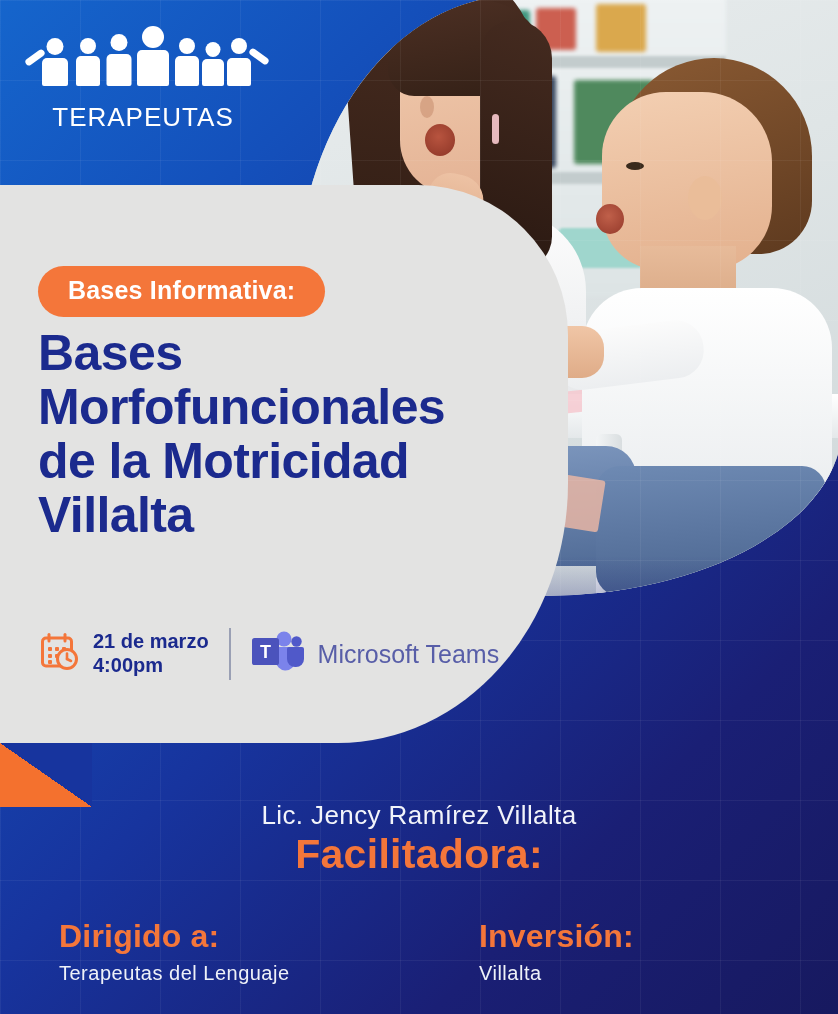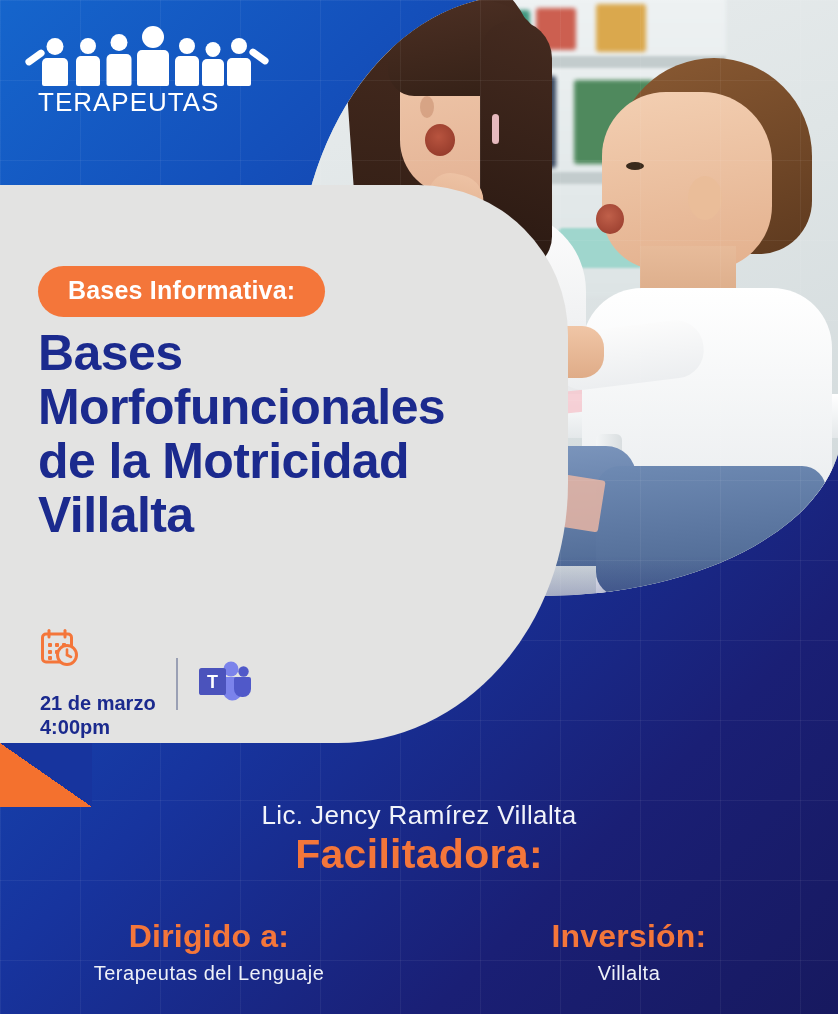--- a/index.html
+++ b/index.html
@@ -130,52 +130,52 @@
   #figs { position:relative; height:60px; }
   .fig { position:absolute; bottom:0; }
   .fig .head { position:absolute; left:50%; transform:translateX(-50%);
     background:#fff; border-radius:50%; }
   .fig .body { position:absolute; bottom:0; left:50%; transform:translateX(-50%);
     background:#fff; border-radius:5px 5px 2px 2px; }
   .fig .arm { position:absolute; background:#fff; border-radius:4px; }
   .logo-txt { color:#fff; font-weight:400; letter-spacing:1px; line-height:1; }
   #logo-l1 { font-size:23px; margin-top:4px; }
   #logo-l1 .de { font-size:15px; letter-spacing:1px; }
-  #logo-l2 { font-size:26px; margin-top:3px; }
+  #logo-l2 { font-size:26px; margin-top:18px;text-align:center; }
 
   
   #badge {
     position:absolute; left:38px; top:266px; z-index:5;
     background:#f4763a; color:#fff; border-radius:40px;
     padding:10px 30px 12px; font-size:25px; font-weight:bold; letter-spacing:.2px;
   }
   #title {
     position:absolute; left:38px; top:326px; width:510px; z-index:5;
     color:#1b2a8e; font-size:50px; font-weight:bold; line-height:1.08;
     letter-spacing:-.6px;
   }
   #meta {
     position:absolute; left:40px; top:628px; z-index:5;
     display:flex; align-items:center; gap:20px;
   }
-  #datewrap { display:flex; align-items:flex-start; gap:20px;flex-direction:column; }
+  #datewrap { display:flex; align-items:center; gap:13px; }
   #date-lines { color:#1b2a8e; font-size:20px; font-weight:bold; line-height:1.18; }
   #divider { width:2px; height:52px; background:#9aa0b4; }
   #teams { display:flex; align-items:center; gap:13px; }
   #teams-label { color:#585ea8; font-size:25px; }
 
   
   #facil { position:absolute; left:0; top:792px; width:100%; text-align:center; z-index:5; }
   #facil-title { color:#f4763a; font-size:41px; font-weight:bold; letter-spacing:.3px; }
   #facil-name { color:#f2f4fa; font-size:26px; margin-top:8px; letter-spacing:.4px; }
   #cols {
     position:absolute; left:0; top:918px; width:100%; z-index:5;
     display:flex; justify-content:center; gap:120px;
   }
-  .col { text-align:center; width:300px; }
+  .col { text-align:left; width:300px; }
   .col-title { color:#f4763a; font-size:32px; font-weight:bold; letter-spacing:.2px; }
   .col-sub { color:#eef1f8; font-size:20px; margin-top:7px; letter-spacing:.5px; }
 </style>
 </head>
 <body>
 
 <div id="poster">
 
   <div id="photo">
     <div class="ph bg-wall"></div>
@@ -308,20 +308,21 @@
       <span>
         <svg width="54" height="44" viewBox="0 0 54 44">
           <circle cx="33" cy="9" r="7.5" fill="#7b83eb"></circle>
           <circle cx="45.5" cy="11.5" r="5.2" fill="#5059c9"></circle>
           <path d="M27 17h15a2 2 0 0 1 2 2v12a9.5 9.5 0 0 1-9.5 9.5H34A9.5 9.5 0 0 1 25 31V19a2 2 0 0 1 2-2z" fill="#7b83eb"></path>
           <path d="M40 17h11a2 2 0 0 1 2 2v10a8 8 0 0 1-8 8h-1a8 8 0 0 1-8-8V19a2 2 0 0 1 2-2z" fill="#5059c9"></path>
           <rect x="1" y="8" width="27" height="27" rx="2.6" fill="#4b53bc"></rect>
           <text x="14.5" y="28" text-anchor="middle" font-family="'Liberation Sans',sans-serif" font-size="18" font-weight="bold" fill="#ffffff">T</text>
         </svg>
       </span>
+      <span id="teams-label">Microsoft Teams</span>
     </div>
   </div>
 
   <div id="facil">
     <div id="facil-name">Lic. Jency Ramírez Villalta</div>
     <div id="facil-title">Facilitadora:</div>
   </div>
 
   <div id="cols">
     <div class="col">

